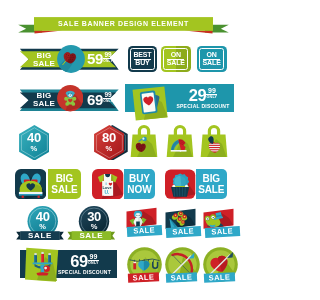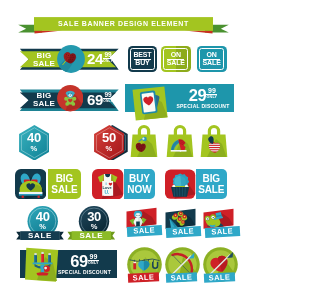--- a/index.html
+++ b/index.html
@@ -80,21 +80,21 @@
   <div class="abs" style="left:0;top:44px;width:124px;height:34px;overflow:visible;">
     <svg width="124" height="32" viewBox="0 0 124 32">
       <polygon points="19.9,4.8 118.7,4.8 109.6,13.2 118.7,25.8 19.9,25.8 28.6,15.3" fill="#123a4c"></polygon>
       <polygon points="19.9,7.3 116.1,7.3 107.5,15.3 116.1,23.3 19.9,23.3 28.6,15.3" fill="#a3c520"></polygon>
     </svg>
     <div class="abs bigsale-txt" style="left:27px;top:8.5px;width:34px;height:15px;">
       <span>BIG</span>
       <span>SALE</span>
     </div>
     <div class="abs price-grp" style="left:85px;top:7px;width:30px;height:18px;">
-      <span class="p-int">24</span>
+      <span class="p-int">59</span>
       <span class="p-side">
         <span class="p-cents">99</span>
         <span class="p-only">ONLY</span>
       </span>
     </div>
     <svg class="abs" style="left:56.7px;top:1px;width:28px;height:28px;" viewBox="0 0 28 28">
       <defs>
           <clipPath id="c1">
             <circle cx="14" cy="14" r="13.9"></circle>
           </clipPath>
@@ -613,21 +613,21 @@
       <defs>
         <linearGradient id="hg3" x1="0" y1="0" x2="1" y2="1">
           <stop offset="0" stop-color="#d6423a"></stop>
             <stop offset="1" stop-color="#a11318"></stop>
         </linearGradient>
       </defs>
       <polygon points="15.5,0 31,9 31,27 15.5,36 0,27 0,9" fill="url(#hg3)"></polygon>
       <polygon points="15.5,2.8 28.6,10.4 28.6,25.6 15.5,33.2 2.4,25.6 2.4,10.4" fill="none" stroke="#f2c2bf" stroke-width=".6" opacity=".75"></polygon>
     </svg>
     <div class="abs hextxt">
-      <span class="hex-v">50</span>
+      <span class="hex-v">80</span>
       <span class="hex-u">%</span>
     </div>
   </div>
 
   <div class="abs" style="left:124px;top:80px;width:123px;height:40px;">
     <div class="abs" style="left:1.2px;top:3.7px;width:108.5px;height:28.3px;background:#1e96ab;"></div>
     <svg class="abs" style="left:7px;top:3px;width:40px;height:40px;" viewBox="0 0 40 40">
       <g transform="rotate(-6 19 20)">
         <rect x="3" y="5" width="32" height="31" fill="#a3c520"></rect>
         <polygon points="21,13 31,20.5 35,36 11,36" fill="#8fae1c"></polygon>

